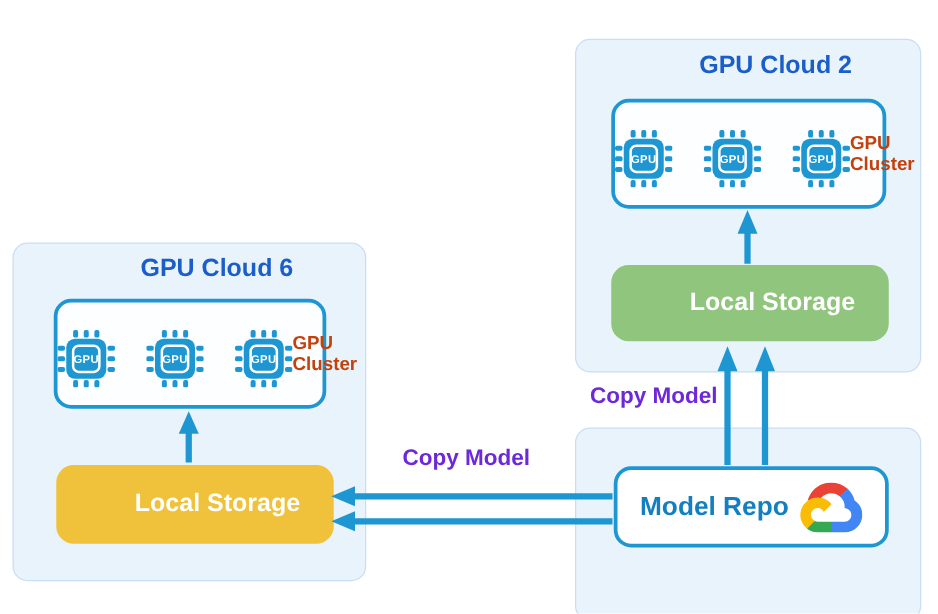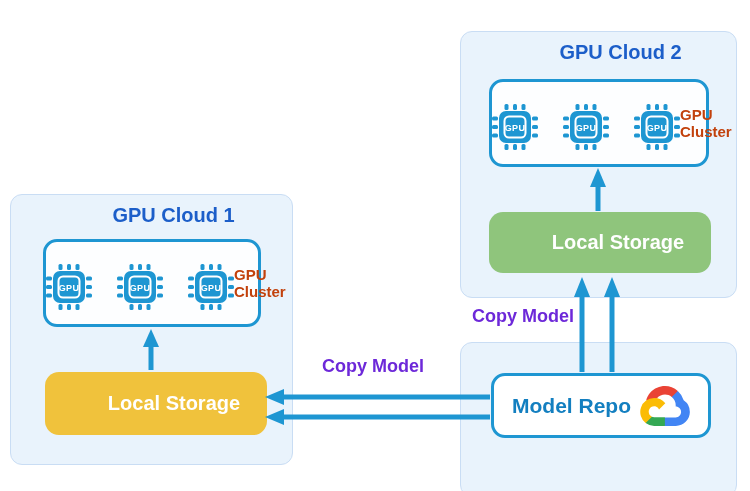--- a/index.html
+++ b/index.html
@@ -50,21 +50,21 @@
   }
   #copy-left{left:322px;top:356px;width:108px;}
   #copy-right{left:472px;top:306px;width:104px;}
 </style>
 </head>
 <body>
 
 <div id="canvas">
 
   <section class="cloud" id="cloud1">
-    <div class="cloud-title">GPU Cloud 1</div>
+    <div class="cloud-title">GPU Cloud 6</div>
 
     <div class="cluster" id="cluster1">
       <div class="chips">
         <svg class="chip" width="46" height="46" viewBox="0 0 46 46">
           <g fill="#1E96D2">
             <rect x="12.5" y="0" width="4" height="6" rx="1.5"></rect>
               <rect x="21" y="0" width="4" height="6" rx="1.5"></rect>
               <rect x="29.5" y="0" width="4" height="6" rx="1.5"></rect>
             <rect x="12.5" y="40" width="4" height="6" rx="1.5"></rect>
               <rect x="21" y="40" width="4" height="6" rx="1.5"></rect>

